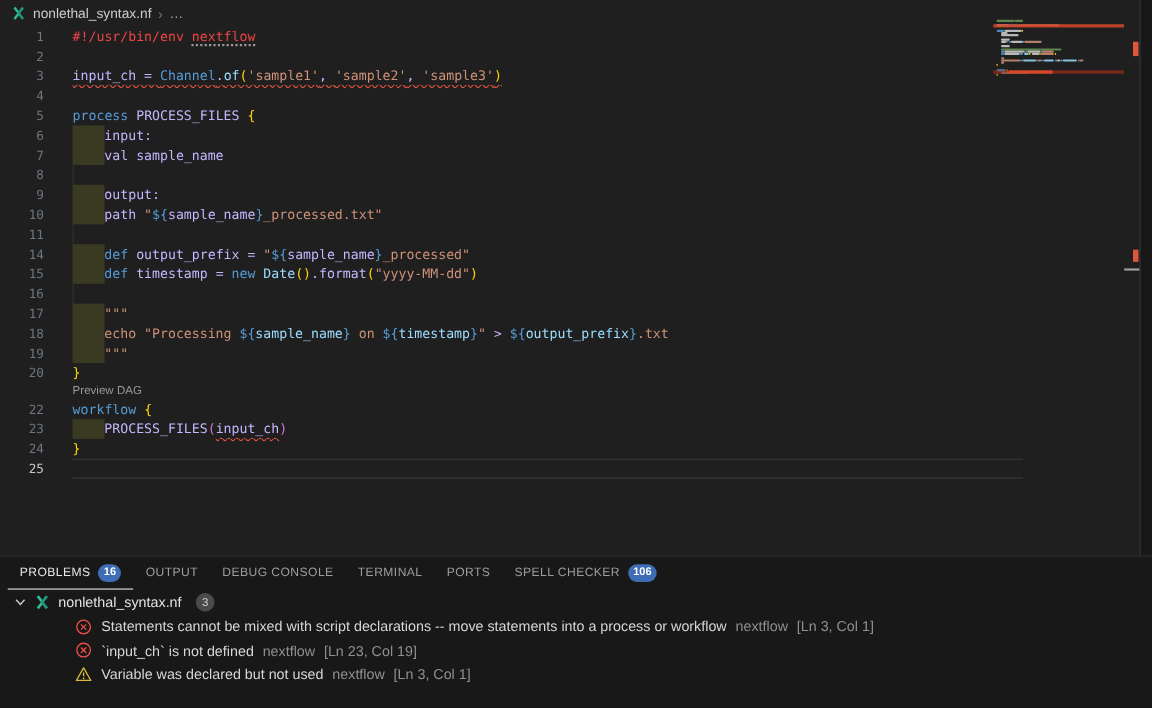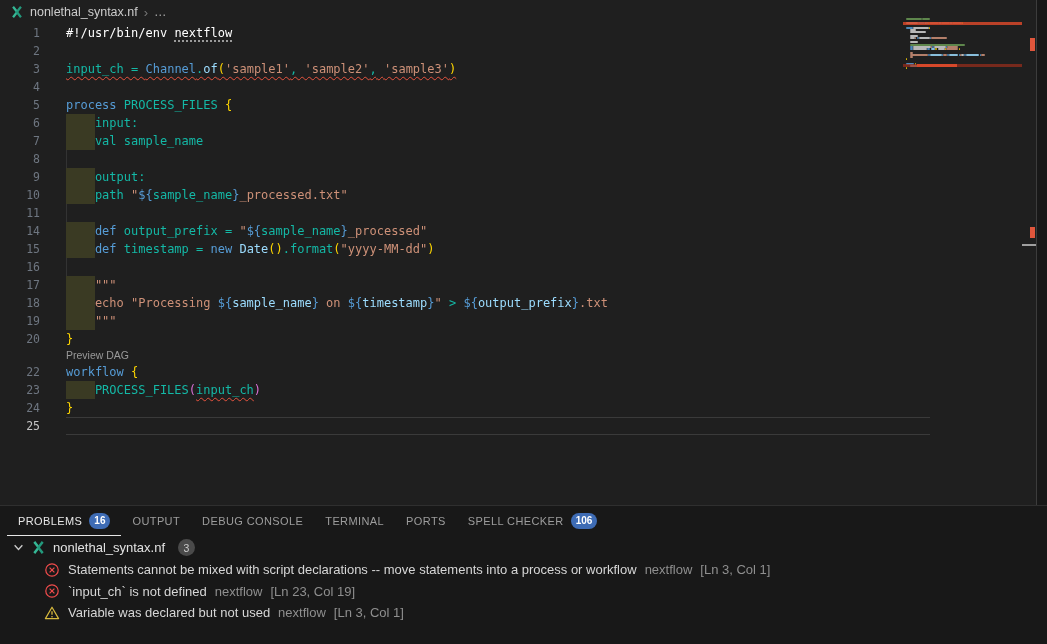--- a/index.html
+++ b/index.html
@@ -16,22 +16,22 @@
   
   .editor{position:absolute;top:24px;left:0;width:903px;}
   .row{height:18px;line-height:18px;display:flex;position:relative;white-space:pre;
     font-family:"DejaVu Sans Mono",monospace;font-size:12px;}
   .num{width:40px;flex:none;text-align:right;color:#6e7681;font-size:11.5px;}
   .num.active{color:#c6c6c6;}
   .code{margin-left:26px;display:flex;position:relative;}
   .row.guide::before{content:"";position:absolute;left:66px;top:0;bottom:0;width:1px;background:#333333;}
   .ind{display:inline-block;height:18px;}
   .ind.blk{background:rgba(255,255,64,0.12);}
-  .pl{color:#14b8a6}.kw{color:#569cd6}.cl{color:#9cdcfe}.st{color:#ce9178}
-  .cm{color:#ffffff}.b1{color:#ffd700}.b2{color:#da70d6}
+  .pl{color:#c4b5fd}.kw{color:#569cd6}.cl{color:#9cdcfe}.st{color:#ce9178}
+  .cm{color:#ef4444}.b1{color:#ffd700}.b2{color:#da70d6}
   .wave{text-decoration-line:underline;text-decoration-style:wavy;
     text-decoration-color:#e5533e;text-decoration-thickness:1px;
     text-underline-offset:3px;text-decoration-skip-ink:none;}
   .dots{text-decoration-line:underline;text-decoration-style:dotted;
     text-decoration-color:#9a9a9a;text-decoration-thickness:1.5px;text-underline-offset:3px;}
   .lens-row{height:15px;line-height:15px;padding-left:66px;
     font-family:"Liberation Sans",sans-serif;font-size:10.5px;color:#999999;}
   .cur-border{position:absolute;left:66px;width:864px;top:0;height:16px;
     border-top:1px solid #3a3a3a;border-bottom:1px solid #3a3a3a;}
   
@@ -49,21 +49,21 @@
   .tab{padding:0 11px;display:flex;align-items:center;gap:7px;font-size:11px;
     letter-spacing:.4px;color:#9d9d9d;box-sizing:border-box;border-bottom:1px solid transparent;cursor:pointer;}
   .tab.active{color:#e7e7e7;border-bottom-color:#e7e7e7;}
   .badge{background:#3e6cb5;color:#ffffff;font-size:10px;font-weight:700;border-radius:9px;
     min-width:17px;height:16px;display:flex;align-items:center;justify-content:center;
     padding:0 5px;box-sizing:border-box;letter-spacing:0;}
   .tree-row{display:flex;align-items:center;height:23px;padding-left:13px;gap:7px;
     font-size:13px;color:#e2e2e2;}
   .count-badge{background:#4a4a4a;color:#cccccc;border-radius:50%;width:17px;height:17px;
     display:flex;align-items:center;justify-content:center;font-size:10.5px;margin-left:6px;}
-  .prob-row{display:flex;align-items:center;height:21.5px;padding-left:44px;gap:8px;font-size:13px;}
+  .prob-row{display:flex;align-items:center;height:21.5px;padding-left:68px;gap:8px;font-size:13px;}
   .prob-msg{color:#d6d6d6;white-space:pre;}
   .prob-meta{color:#8f8f8f;white-space:pre;}
   .icon16{width:16px;height:16px;flex:none;display:block;}
 </style>
 </head>
 <body>
 
 <div class="breadcrumb">
   <svg class="nf-icon" width="14" height="14" viewBox="0 0 16 16">
     <path d="M3.5 2 L8.2 8 L3.5 14" fill="none" stroke="#35b795" stroke-width="2.6"></path>

